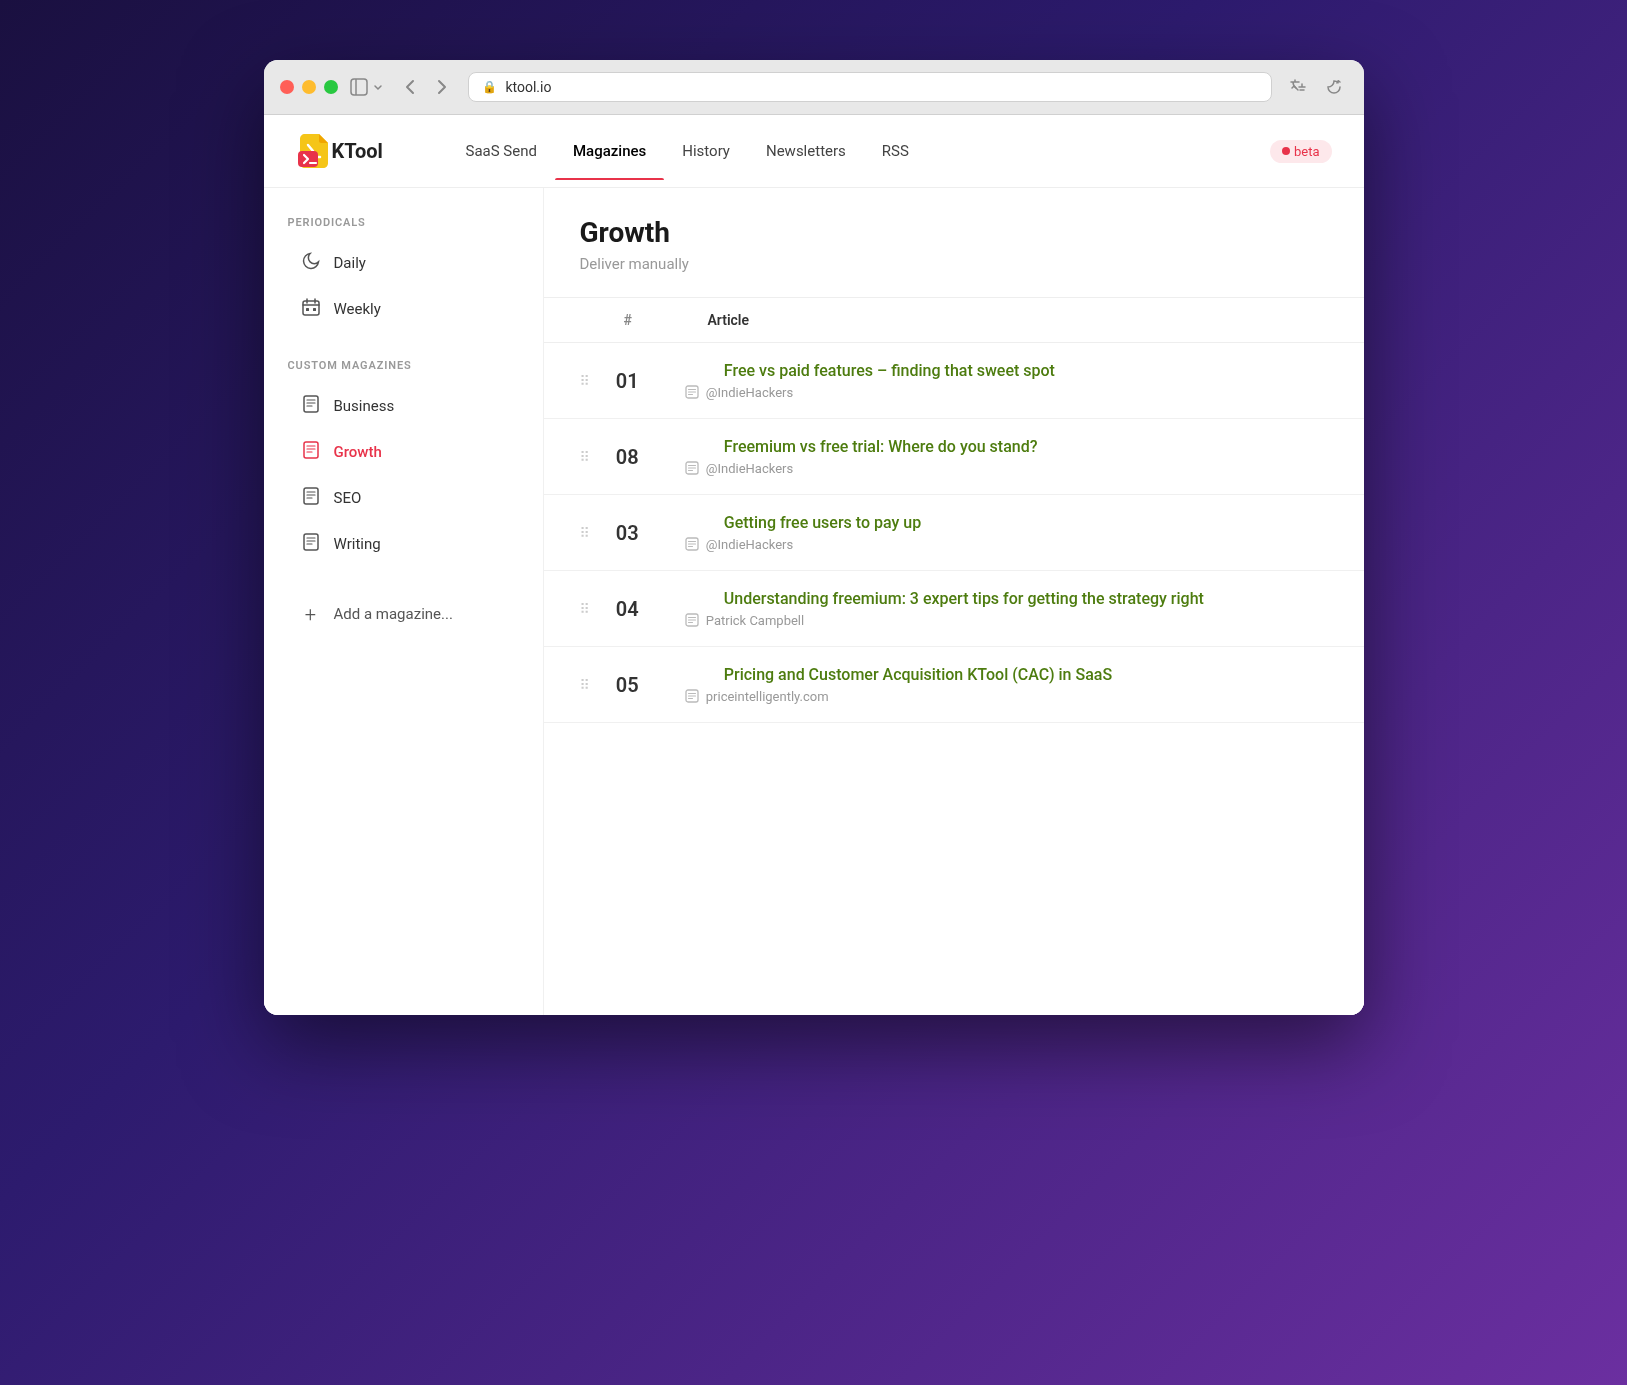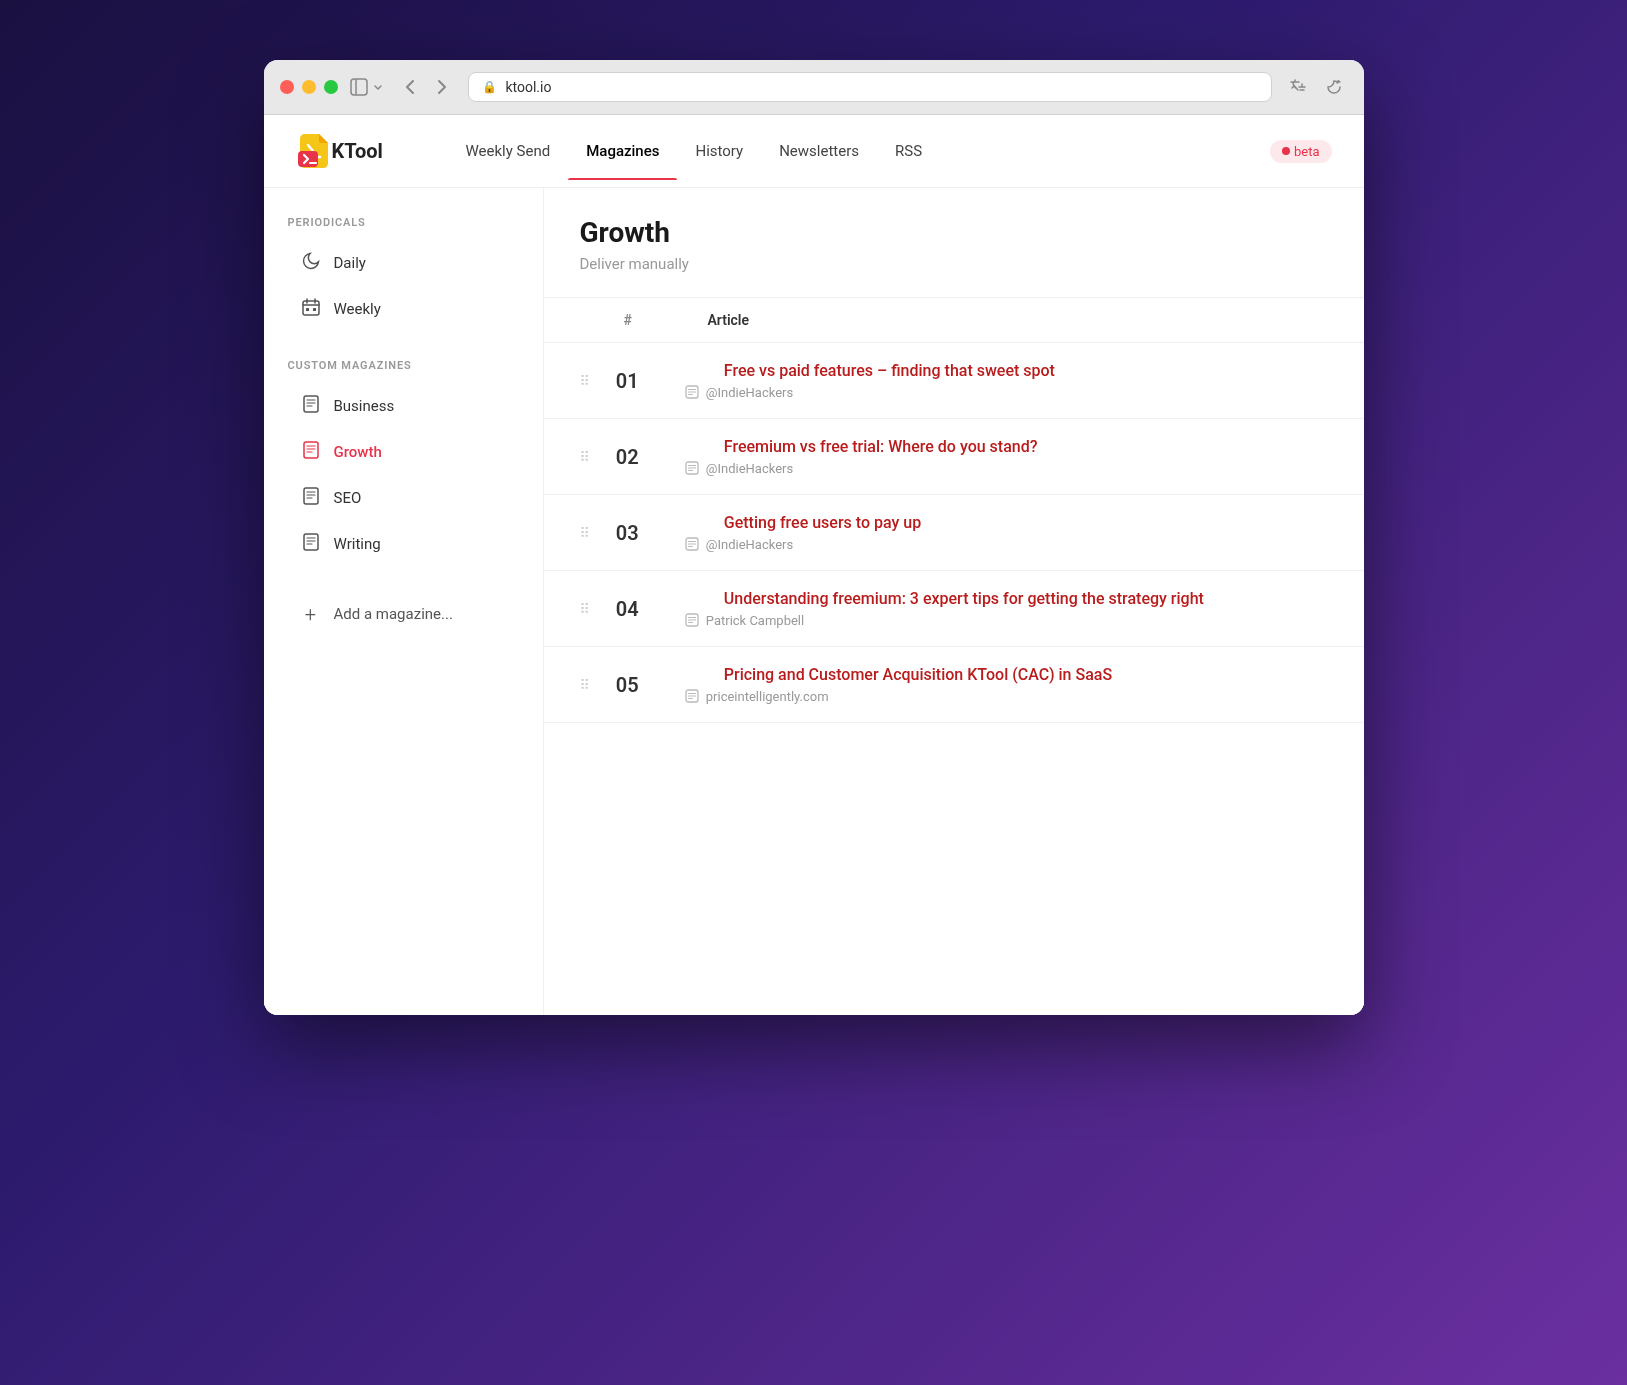--- a/index.html
+++ b/index.html
@@ -303,21 +303,21 @@
       font-size: 20px;
       font-weight: 600;
       color: #333;
     }
     .article-info {
       flex: 1;
     }
     .article-title {
       font-size: 16px;
       font-weight: 500;
-      color: #b91c1c;
+      color: #4d7c0f;
       margin-bottom: 4px;
       padding-left: 40px;
     }
     .article-source {
       display: flex;
       align-items: center;
       gap: 6px;
       font-size: 13px;
       color: #999;
     }
@@ -395,21 +395,21 @@
           <path d="M20 24h4" stroke="white" stroke-width="2.5" stroke-linecap="round"></path>
           <rect x="2" y="18" width="20" height="16" rx="4" fill="#e8334a"></rect>
           <path d="M8 22l4 4-4 4" stroke="white" stroke-width="2.2" stroke-linecap="round" stroke-linejoin="round"></path>
           <path d="M14 30h6" stroke="white" stroke-width="2.2" stroke-linecap="round"></path>
         </svg>
         <span class="logo-text">KTool</span>
       </div>
 
       <div class="nav-links">
         <div class="nav-link">
-          <span>Weekly Send</span>
+          <span>SaaS Send</span>
         </div>
         <div class="nav-link active">
           <span>Magazines</span>
         </div>
         <div class="nav-link">
           <span>History</span>
         </div>
         <div class="nav-link">
           <span>Newsletters</span>
         </div>
@@ -525,21 +525,21 @@
           <svg class="icon-svg-sm" viewBox="0 0 16 16" fill="none">
             <rect x="2" y="2" width="12" height="12" rx="2" stroke="#bbb" stroke-width="1.3"></rect>
             <path d="M4.5 5.5h7M4.5 8h7M4.5 10.5h4" stroke="#bbb" stroke-width="1.1" stroke-linecap="round"></path>
           </svg>
           <span>@IndieHackers</span>
         </div>
       </div>
     </div>
               <div class="article-row">
       <span class="drag-handle">⠿</span>
-      <span class="row-num">02</span>
+      <span class="row-num">08</span>
       <div class="article-info">
         <div class="article-title">Freemium vs free trial: Where do you stand?</div>
         <div class="article-source">
           <svg class="icon-svg-sm" viewBox="0 0 16 16" fill="none">
             <rect x="2" y="2" width="12" height="12" rx="2" stroke="#bbb" stroke-width="1.3"></rect>
             <path d="M4.5 5.5h7M4.5 8h7M4.5 10.5h4" stroke="#bbb" stroke-width="1.1" stroke-linecap="round"></path>
           </svg>
           <span>@IndieHackers</span>
         </div>
       </div>

